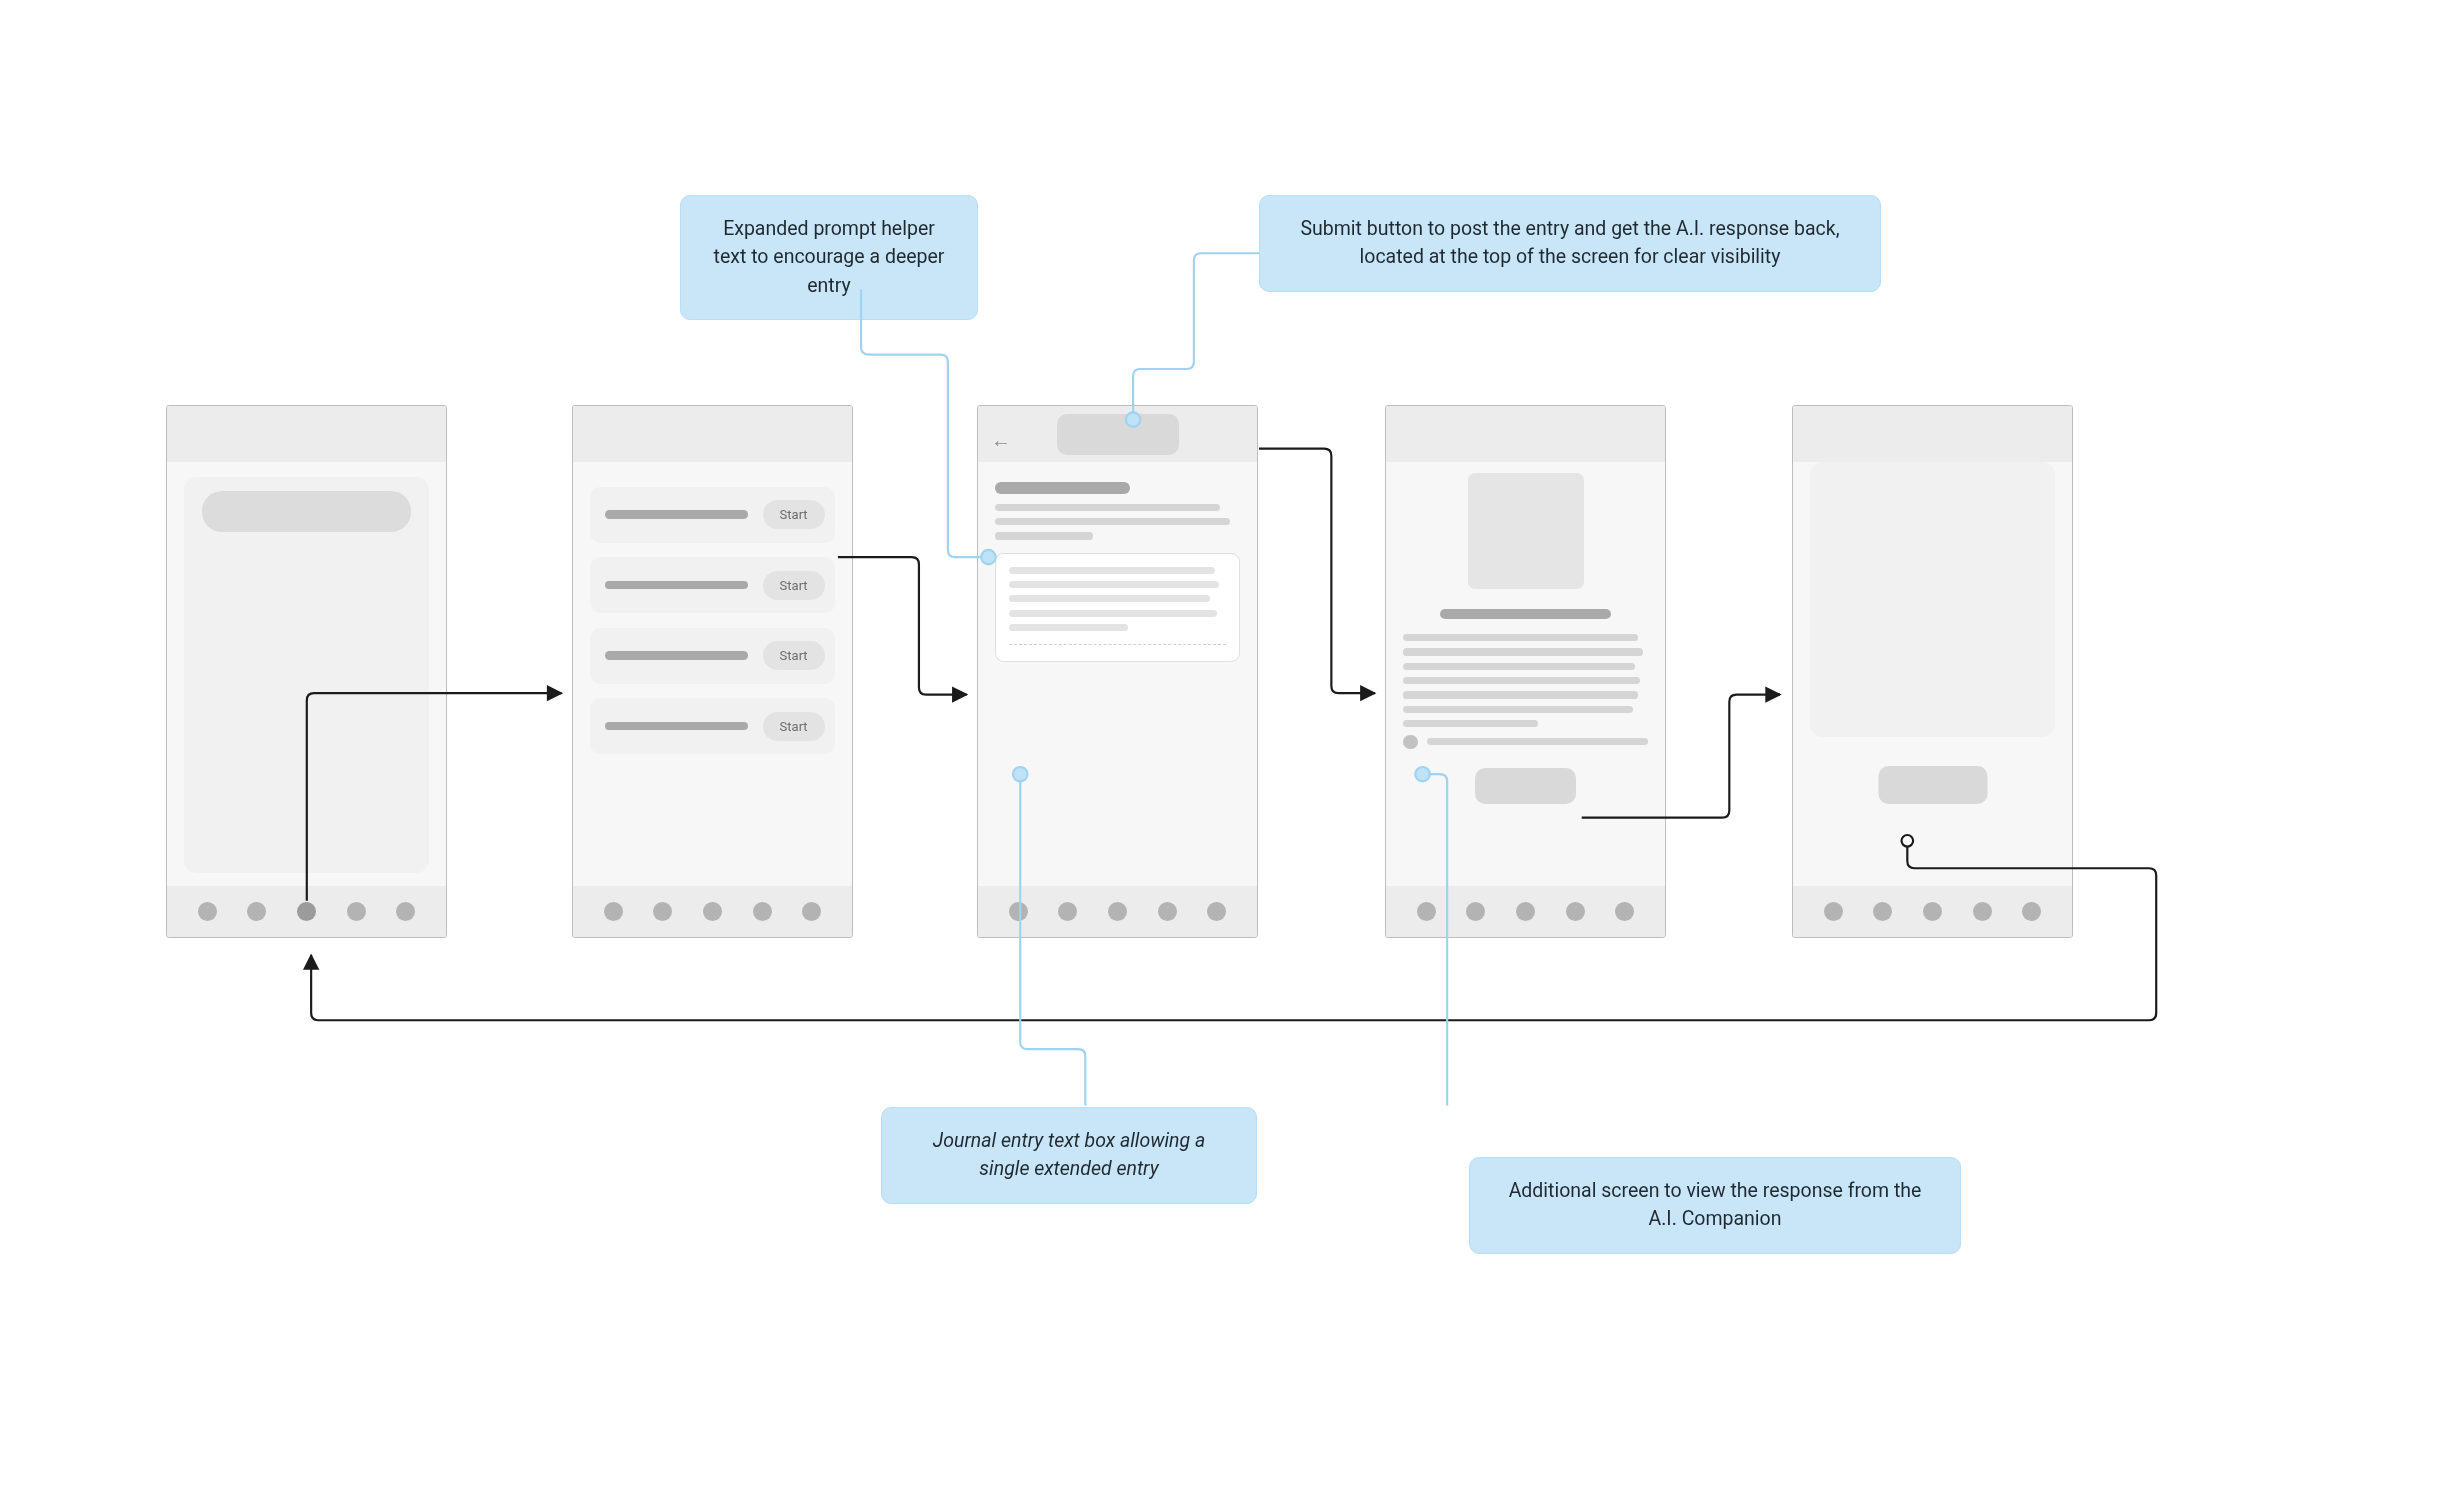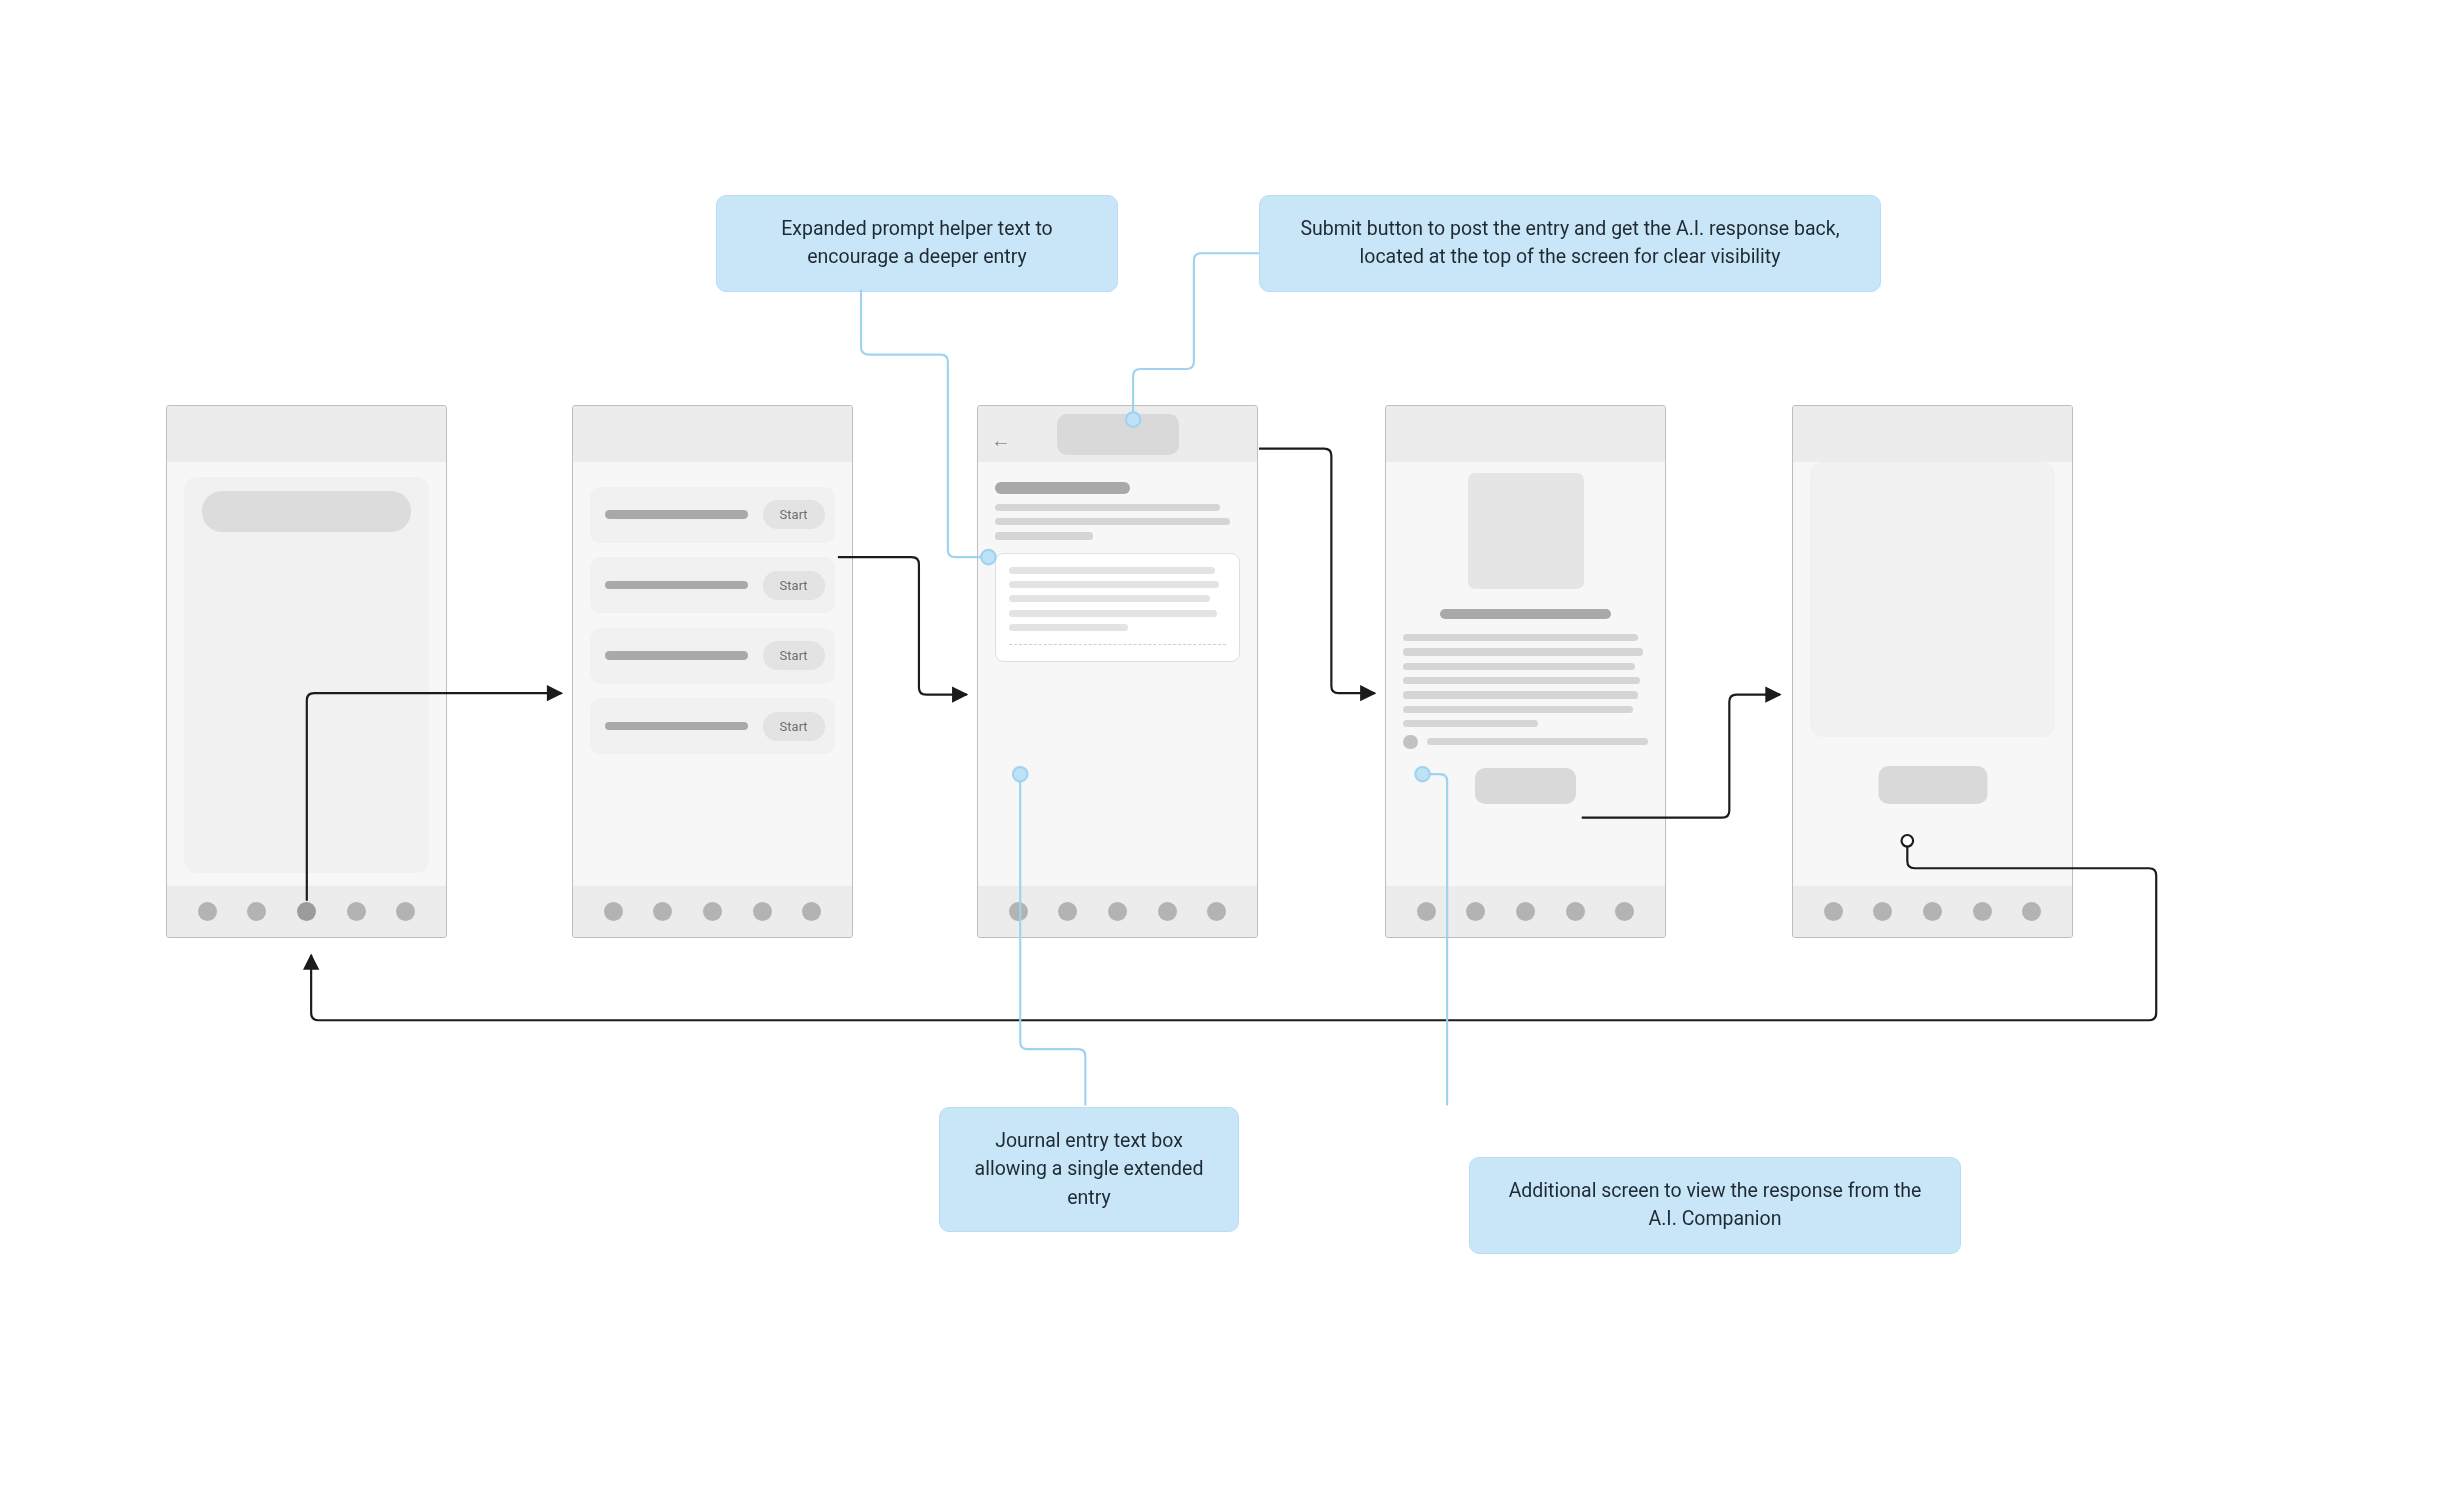--- a/index.html
+++ b/index.html
@@ -227,25 +227,25 @@
     <div class="simple-cta"></div>
     <div class="nav">
       <div class="tab"></div>
       <div class="tab"></div>
       <div class="tab"></div>
       <div class="tab"></div>
       <div class="tab"></div>
     </div>
   </div>
 
-  <div class="callout" style="left:716px; top:195px; width:402px;">Expanded prompt helper text to encourage a deeper entry</div>
+  <div class="callout" style="left:680px; top:195px; width:298px;">Expanded prompt helper text to encourage a deeper entry</div>
 
   <div class="callout" style="left:1259px; top:195px; width:622px;">Submit button to post the entry and get the A.I. response back, located at the top of the screen for clear visibility</div>
 
-  <div class="callout" style="left:939px; top:1107px; width:300px;">Journal entry text box allowing a single extended entry</div>
+  <div class="callout" style="left:881px; top:1107px; width:376px;font-style:italic;">Journal entry text box allowing a single extended entry</div>
 
   <div class="callout" style="left:1469px; top:1133px; width:492px;margin-top:24px;">Additional screen to view the response from the A.I. Companion</div>
 
   <svg class="overlay" width="2450" height="1505" viewBox="0 0 3386 2080">
     <defs>
       <marker id="ah" viewBox="0 0 12 12" refX="10" refY="6" markerWidth="9" markerHeight="9" orient="auto-start-reverse">
         <path d="M1 1 L11 6 L1 11 z" fill="#1b1b1b"></path>
       </marker>
     </defs>
 

